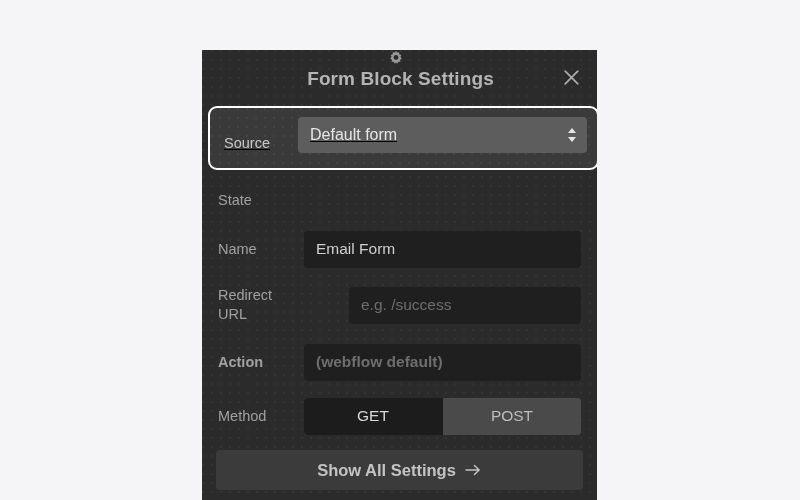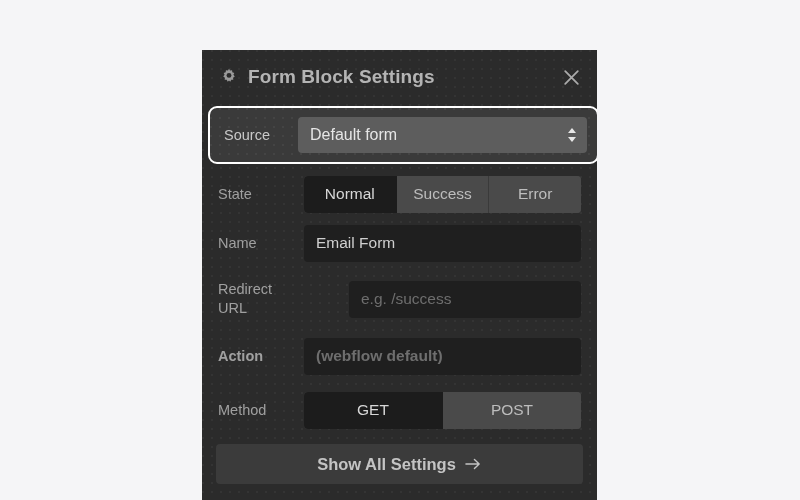--- a/index.html
+++ b/index.html
@@ -31,20 +31,21 @@
   }
 
   
   #panel-header {
     position: relative;
     height: 54px;
     display: flex;
     align-items: center;
     padding: 0 16px 0 18px;
     box-sizing: border-box;
+    flex-direction: column;
   }
   .gear-icon {
     width: 18px;
     height: 18px;
     flex: 0 0 auto;
     margin-right: 10px;
     display: block;
   }
   .gear-icon svg { display: block; }
   #panel-title {
@@ -97,24 +98,25 @@
   }
   #source-row {
     position: relative;
     border: 2.5px solid #ffffff;
     border-radius: 9px;
     background: #3a3a3a;
     background-image:
       radial-gradient(circle at 1px 1px, rgba(255,255,255,0.05) 0.9px, transparent 1px);
     background-size: 9px 9px;
     margin: 0 -2px 0 6px;
-    padding: 9px 10px 9px 8px;
-    display: flex;
-    align-items: center;
-    box-sizing: border-box;
+    padding: 9px 10px 15px 8px;
+    display: flex;
+    align-items: flex-end;
+    box-sizing: border-box;
+    text-decoration: underline;
   }
   #source-row .row-label {
     width: 80px;
     flex: 0 0 80px;
     padding-left: 6px;
     color: #c9c9c9;
   }
 
   
   .select-box {
@@ -244,27 +246,20 @@
               <path d="M6 16 L10 11 L2 11 Z" fill="#e8e8e8"></path>
             </svg>
           </span>
         </div>
       </div>
     </div>
   </div>
 
   <div class="row" style="min-height:48px;">
     <div class="row-label">State</div>
-    <div class="row-control">
-      <div class="segmented">
-        <div class="seg-btn selected">Normal</div>
-        <div class="seg-btn">Success</div>
-        <div class="seg-btn">Error</div>
-      </div>
-    </div>
   </div>
 
   <div class="row" style="min-height:50px;">
     <div class="row-label">Name</div>
     <div class="row-control">
       <div class="text-input">
         <span class="val">Email Form</span>
       </div>
     </div>
   </div>

